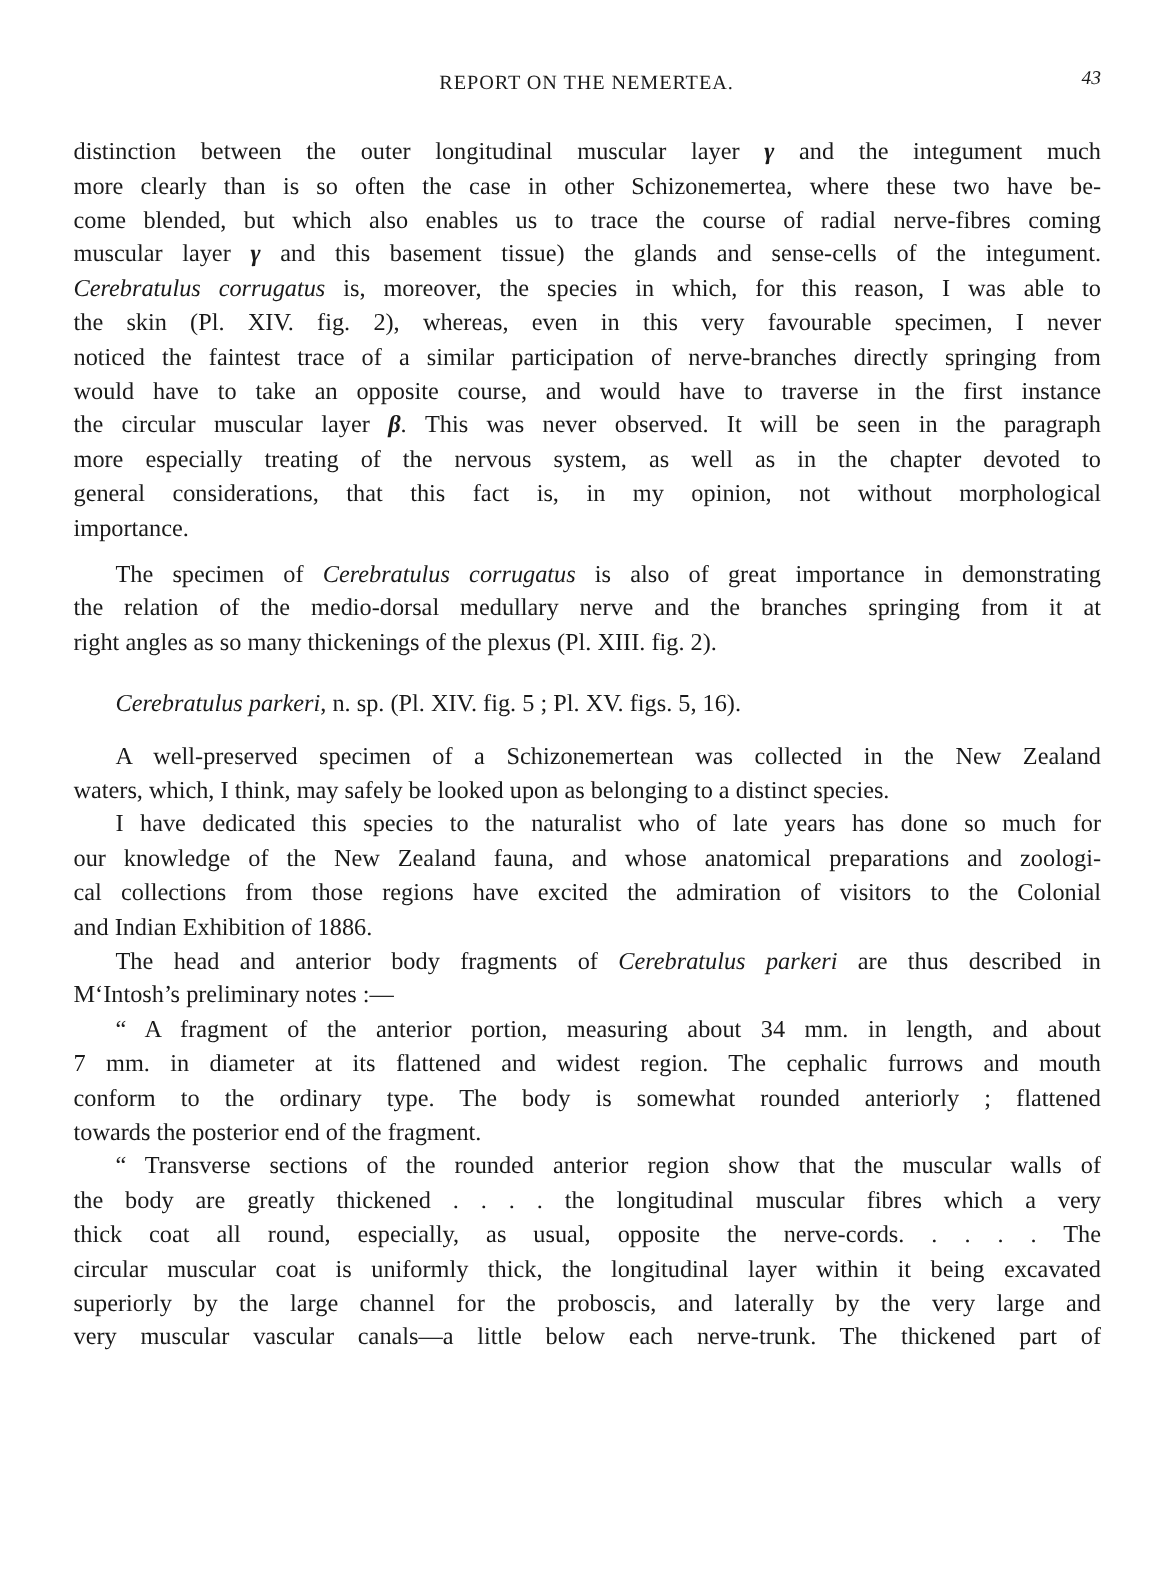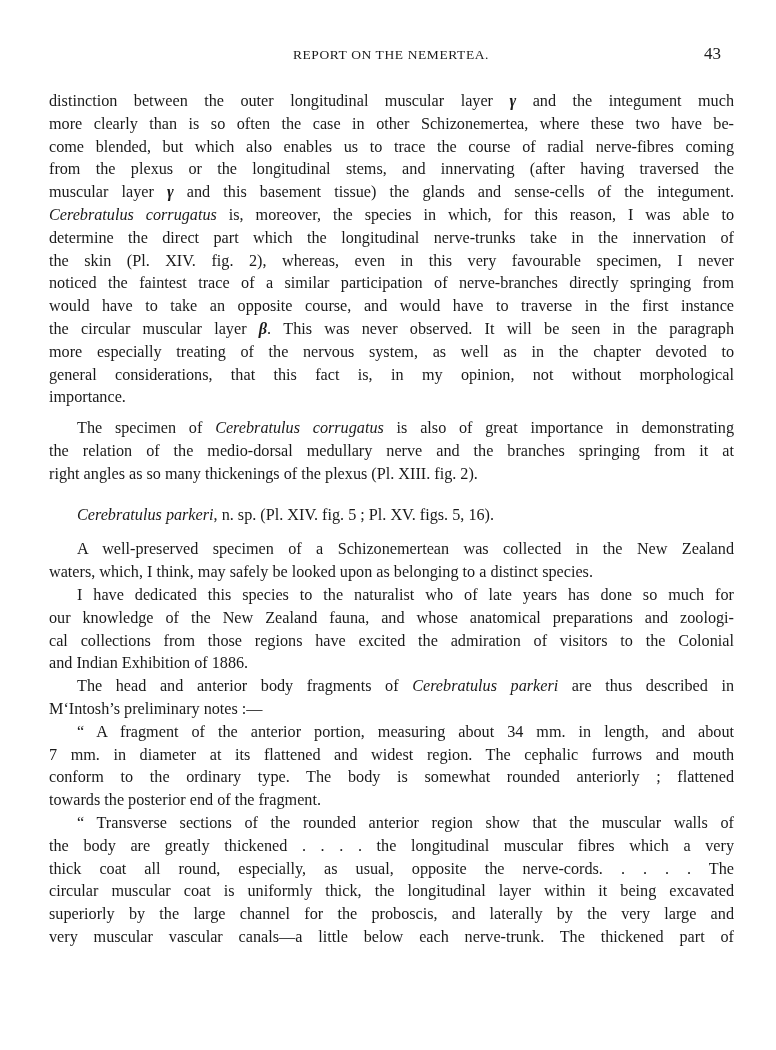--- a/index.html
+++ b/index.html
@@ -34,24 +34,25 @@
       left: 0;
       right: 0;
       text-align: center;
       font-family: "Liberation Serif", serif;
       font-size: 13.5px;
       letter-spacing: 0.6px;
       top: 1px;
     }
     .page-number {
       position: absolute;
-      right: 13px;
+      right: 0;
       top: -2px;
       font-family: "Liberation Serif", serif;
-      font-size: 17px;
+      font-size: 13px;
+      font-style: italic;
     }
     .body-text {
       position: absolute;
       left: 49px;
       top: 90px;
       width: 685px;
     }
     .line {
       display: block;
       height: 22.8px;
@@ -94,24 +95,22 @@
     <span class="running-title">REPORT ON THE NEMERTEA.</span>
     <span class="page-number">43</span>
   </div>
 
   <div class="body-text">
 
     <div>
       <span class="line">distinction between the outer longitudinal muscular layer <i class="greek">γ</i> and the integument much</span>
       <span class="line">more clearly than is so often the case in other Schizonemertea, where these two have be-</span>
       <span class="line">come blended, but which also enables us to trace the course of radial nerve-fibres coming</span>
-      <span class="line">from the plexus or the longitudinal stems, and innervating (after having traversed the</span>
       <span class="line">muscular layer <i class="greek">γ</i> and this basement tissue) the glands and sense-cells of the integument.</span>
       <span class="line"><i>Cerebratulus corrugatus</i> is, moreover, the species in which, for this reason, I was able to</span>
-      <span class="line">determine the direct part which the longitudinal nerve-trunks take in the innervation of</span>
       <span class="line">the skin (Pl. XIV. fig. 2), whereas, even in this very favourable specimen, I never</span>
       <span class="line">noticed the faintest trace of a similar participation of nerve-branches directly springing from</span>
       <span class="line">would have to take an opposite course, and would have to traverse in the first instance</span>
       <span class="line">the circular muscular layer <i class="greek">β</i>. This was never observed. It will be seen in the paragraph</span>
       <span class="line">more especially treating of the nervous system, as well as in the chapter devoted to</span>
       <span class="line">general considerations, that this fact is, in my opinion, not without morphological</span>
       <span class="line last">importance.</span>
     </div>
     <div class="para-gap"></div>
 

